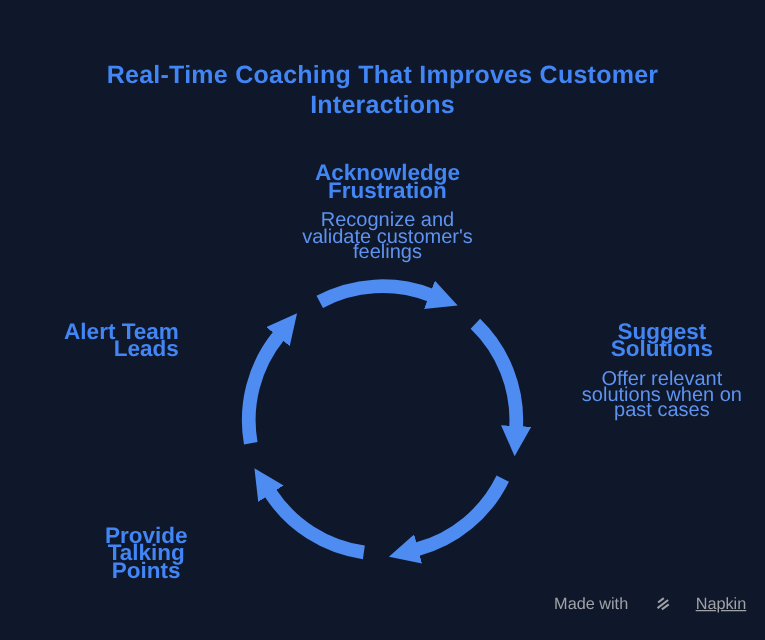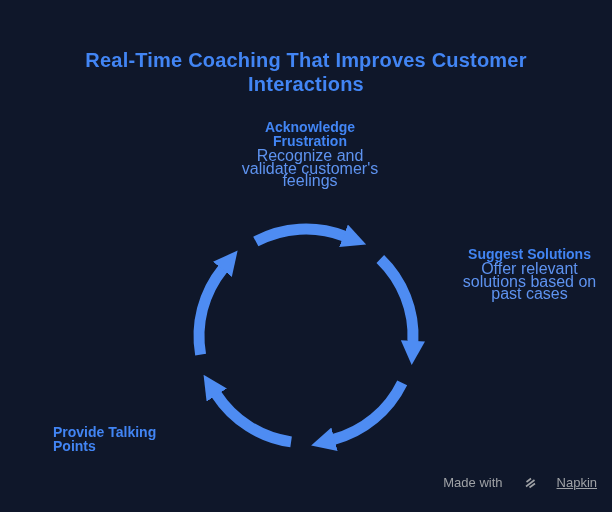--- a/index.html
+++ b/index.html
@@ -23,38 +23,38 @@
     line-height: 24px;
     letter-spacing: 0.2px;
     color: var(--accent, #4285f4);
     white-space: pre-line;
   }
   .cycle-svg { position: absolute; left: 0; top: 0; }
   .arc { stroke: var(--arrow, #4e8cf2); }
   .arrowfill { fill: var(--arrow, #4e8cf2); }
   .node { position: absolute; }
   .node .heading {
-    margin: 1px;
-    font-size: 14px;
+    margin: 12px;
+    font-size: 18px;
     font-weight: bold;
     line-height: 14px;
     color: var(--accent, #4285f4);
     white-space: pre-line;
   }
   .node .desc {
     margin: 2px 0 0 0;
     font-size: 16px;
     line-height: 12.5px;
     color: var(--body_text, #5e93f0);
     white-space: pre-line;
   }
   .node-0 { left: 235px; top: 119px; width: 150px; text-align: center; }
   .node-1 { left: 457px; top: 246px; width: 145px; text-align: center; }
   .node-2 { left: 434px; top: 422px; width: 130px; text-align: left; }
-  .node-3 { left: 52px;  top: 424px; width: 130px; text-align: left; }
+  .node-3 { left: 52px;  top: 409px; width: 130px; text-align: center; }
   .node-4 { left: 25px;  top: 246px; width: 130px; text-align: right; }
   .watermark {
     position: absolute;
     top: 475px;
     right: 15px;
     display: flex;
     align-items: center;
     gap: 20px;
     font-size: 13px;
     color: var(--watermark, #9fa2a6);
@@ -92,31 +92,32 @@
     <h2 class="heading">Acknowledge
 Frustration</h2>
     <p class="desc">Recognize and
 validate customer's
 feelings</p>
   </div>
 
   <div class="node node-1">
     <h2 class="heading">Suggest Solutions</h2>
     <p class="desc">Offer relevant
-solutions based on
+solutions when on
 past cases</p>
   </div>
 
 
   <div class="node node-3">
     <h2 class="heading">Provide Talking
 Points</h2>
   </div>
 
   <div class="node node-4">
+    <h2 class="heading">Alert Team Leads</h2>
   </div>
 
   <div class="watermark">
     <span>Made with</span>
     <svg class="napkin-icon" width="14" height="14" viewBox="0 0 14 14">
       <line x1="3.5" y1="6" x2="8" y2="2.5" stroke-width="1.6"></line>
       <line x1="3" y1="10.5" x2="11.5" y2="4" stroke-width="1.6"></line>
       <line x1="6.5" y1="11.5" x2="12" y2="7.5" stroke-width="1.6"></line>
     </svg>
     <span class="brand">Napkin</span>

